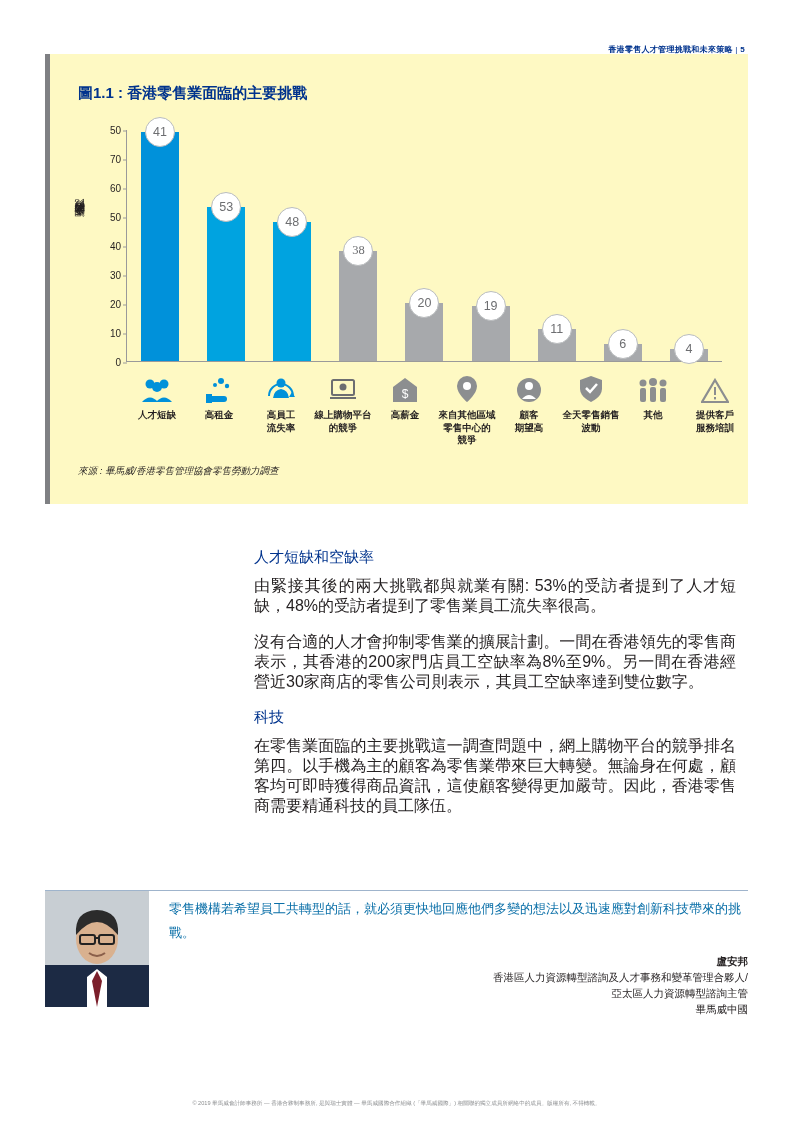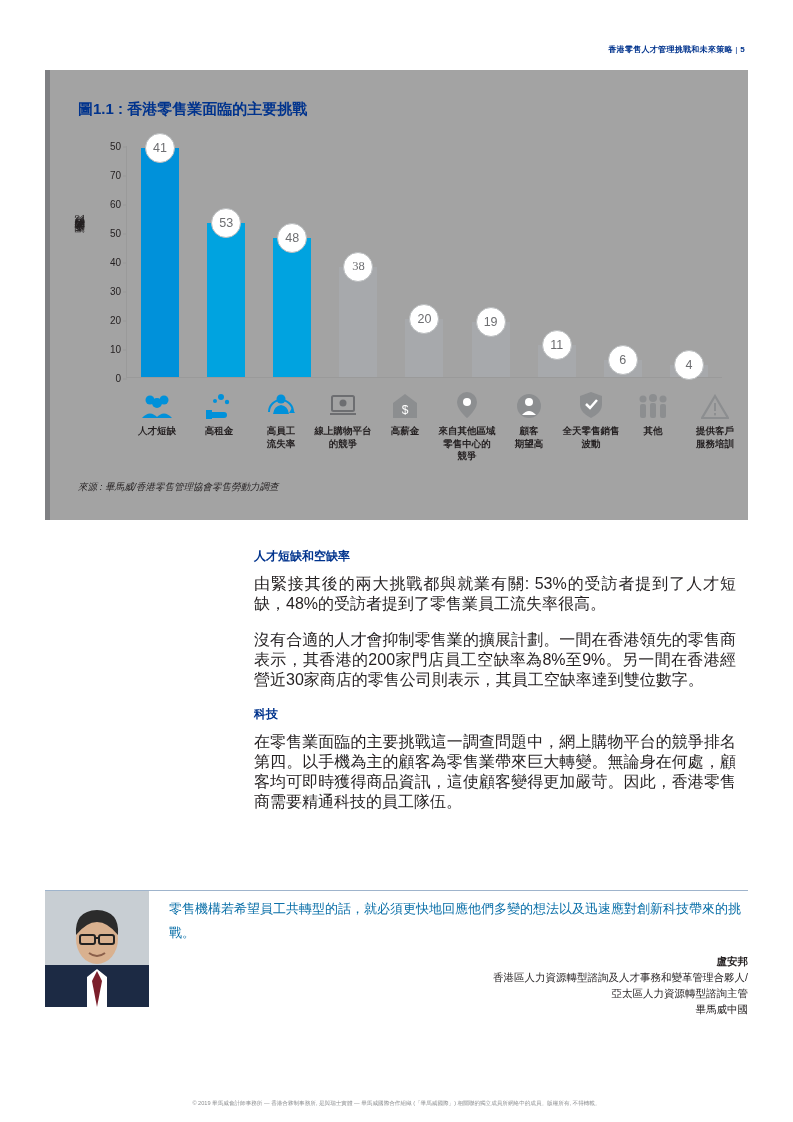--- a/index.html
+++ b/index.html
@@ -17,23 +17,23 @@
   
   .page-header {
     position: absolute; top: 44px; right: 48px;
     font-size: 8px; color: #00338d; font-weight: bold;
     letter-spacing: .3px;
   }
   .page-header .sep { color: #00338d; font-weight: normal; }
 
   
   .chart-panel {
-    position: absolute; left: 45px; top: 70px;
+    position: absolute; left: 45px; top: 54px;
     width: 703px; height: 450px;
-    background: #a3a3a3;
+    background: #fef9c3;
     border-left: 5px solid #6d6e71;
     box-shadow: 0 0 0 0 transparent;
   }
   .chart-panel::after{
     content:""; position:absolute; left:-5px; top:0; width:5px; height:100%;
     background:#7f8083;
   }
   .chart-title {
     position: absolute; left: 28px; top: 30px;
     font-size: 15px; font-weight: bold; color: #00338d;
@@ -96,21 +96,21 @@
   .source {
     position: absolute; left: 28px; bottom: 26px;
     font-size: 9.5px; font-style: italic; color: #231f20;
   }
 
   
   .body-col {
     position: absolute; left: 254px; top: 548px; width: 494px;
   }
   .sub-head {
-    color: #00338d; font-weight: bold; font-size: 12px; margin-bottom: 9px;
+    color: #00338d; font-weight: normal; font-size: 15px; margin-bottom: 9px;
   }
   .para {
     font-size: 16px; line-height: 20px; color: #231f20; margin: 0 12px 16px 0;
     text-align: justify;
   }
   .sub-head.second { margin-top: 10px; }
 
   
   .quote-block {
     position: absolute; left: 45px; top: 890px; width: 703px;

